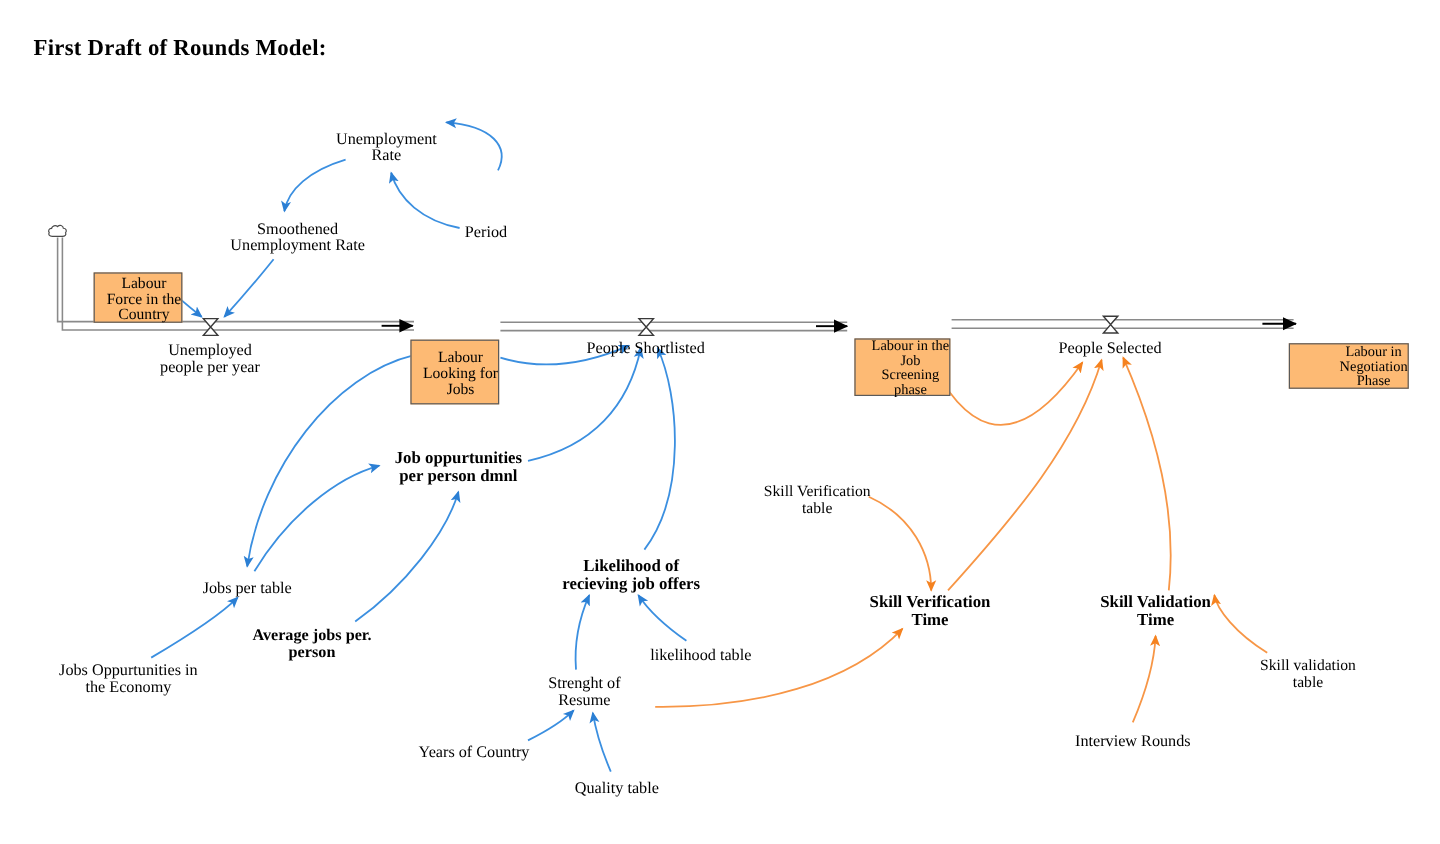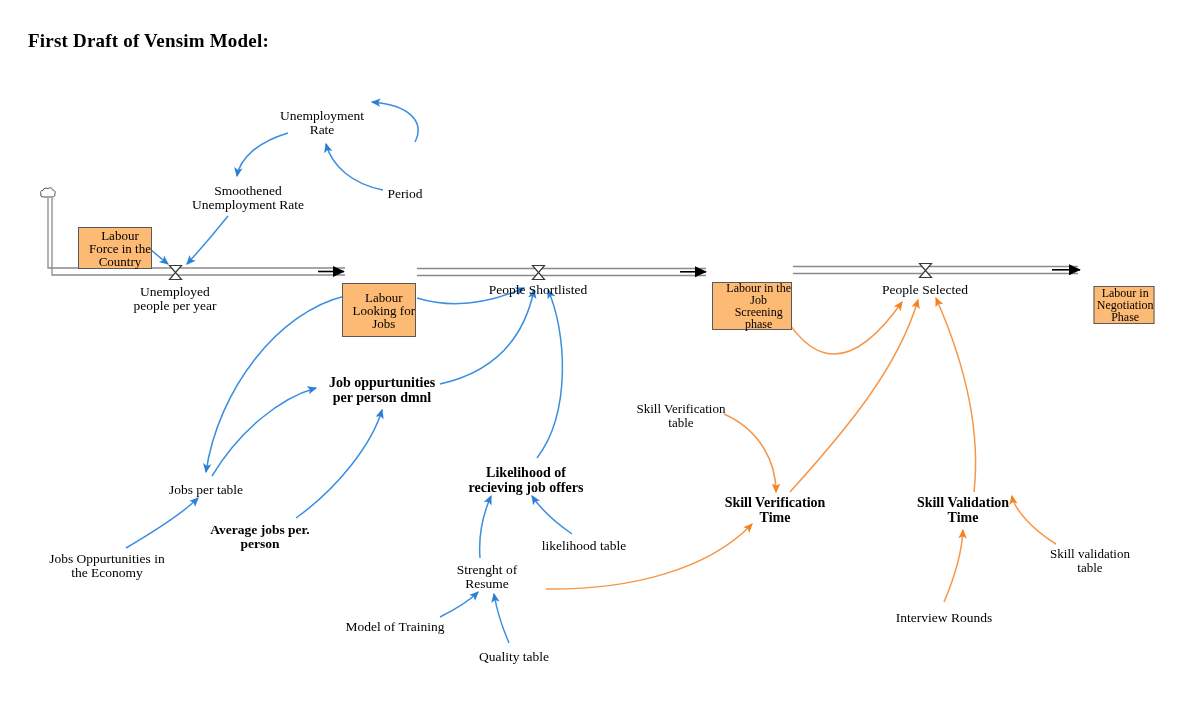--- a/index.html
+++ b/index.html
@@ -97,21 +97,21 @@
   .cloud {
     position: absolute;
     transform: translate(-50%, -50%);
     width: 18px;
     height: 14px;
   }
 </style>
 </head>
 <body style="background: rgb(255, 255, 255);">
 
-<div id="page-title">First Draft of Vensim Model:</div>
+<div id="page-title">First Draft of Rounds Model:</div>
 
 <div id="canvas">
 
   <svg id="links" viewBox="0 0 1200 703">
     <defs>
       <marker id="arrow-blue" markerWidth="7" markerHeight="7" refX="5.6" refY="3.2" orient="auto" markerUnits="strokeWidth">
         <path d="M0,0.4 L6.4,3.2 L0,6 L1.5,3.2 Z" fill="#2b7fd4"></path>
       </marker>
       <marker id="arrow-orange" markerWidth="7" markerHeight="7" refX="5.6" refY="3.2" orient="auto" markerUnits="strokeWidth">
         <path d="M0,0.4 L6.4,3.2 L0,6 L1.5,3.2 Z" fill="#f5821f"></path>
@@ -199,21 +199,21 @@
   </div>
 
   <div class="stock" style="left:379px; top:273px; width:74px; height:54px;">
     <div class="stock-label">Labour<br>Looking for<br>Jobs</div>
   </div>
 
   <div class="stock" style="left:752px; top:269px; width:80px; height:48px;padding-left:40px;">
     <div class="stock-label" style="font-size:12px;">Labour in the<br>Job<br>Screening<br>phase</div>
   </div>
 
-  <div class="stock" style="left:1124px; top:268px; width:61px; height:38px;">
+  <div class="stock" style="left:1124px; top:268px; width:100px; height:38px;">
     <div class="stock-label" style="font-size:12px;">Labour in<br>Negotiation<br>Phase</div>
   </div>
 
   <div class="valve" style="left:175px; top:272px;">
     <svg viewBox="0 0 16 18" width="16" height="18">
       <path d="M2,2 L14,2 L8,9 L14,16 L2,16 L8,9 Z" fill="#ffffff" stroke="#3a3a3a" stroke-width="1.2"></path>
     </svg>
   </div>
   <div class="valve" style="left:538px; top:272px;">
     <svg viewBox="0 0 16 18" width="16" height="18">
@@ -245,21 +245,21 @@
   <div class="node aux" style="left:260px; top:537px;font-weight:bold;">Average jobs per.<br>person</div>
 
   <div class="node aux bold" style="left:382px; top:391px;">Job oppurtunities<br>per person dmnl</div>
 
   <div class="node aux bold" style="left:526px; top:481px;">Likelihood of<br>recieving job offers</div>
 
   <div class="node aux" style="left:584px; top:546px;">likelihood table</div>
 
   <div class="node aux" style="left:487px; top:577px;">Strenght of<br>Resume</div>
 
-  <div class="node aux" style="left:395px; top:627px;">Model of Training</div>
+  <div class="node aux" style="left:395px; top:627px;">Years of Country</div>
 
   <div class="node aux" style="left:514px; top:657px;">Quality table</div>
 
   <div class="node aux small" style="left:681px; top:416px;">Skill Verification<br>table</div>
 
   <div class="node aux bold" style="left:775px; top:511px;">Skill Verification<br>Time</div>
 
   <div class="node aux bold" style="left:963px; top:511px;">Skill Validation<br>Time</div>
 
   <div class="node aux small" style="left:1090px; top:561px;">Skill validation<br>table</div>

